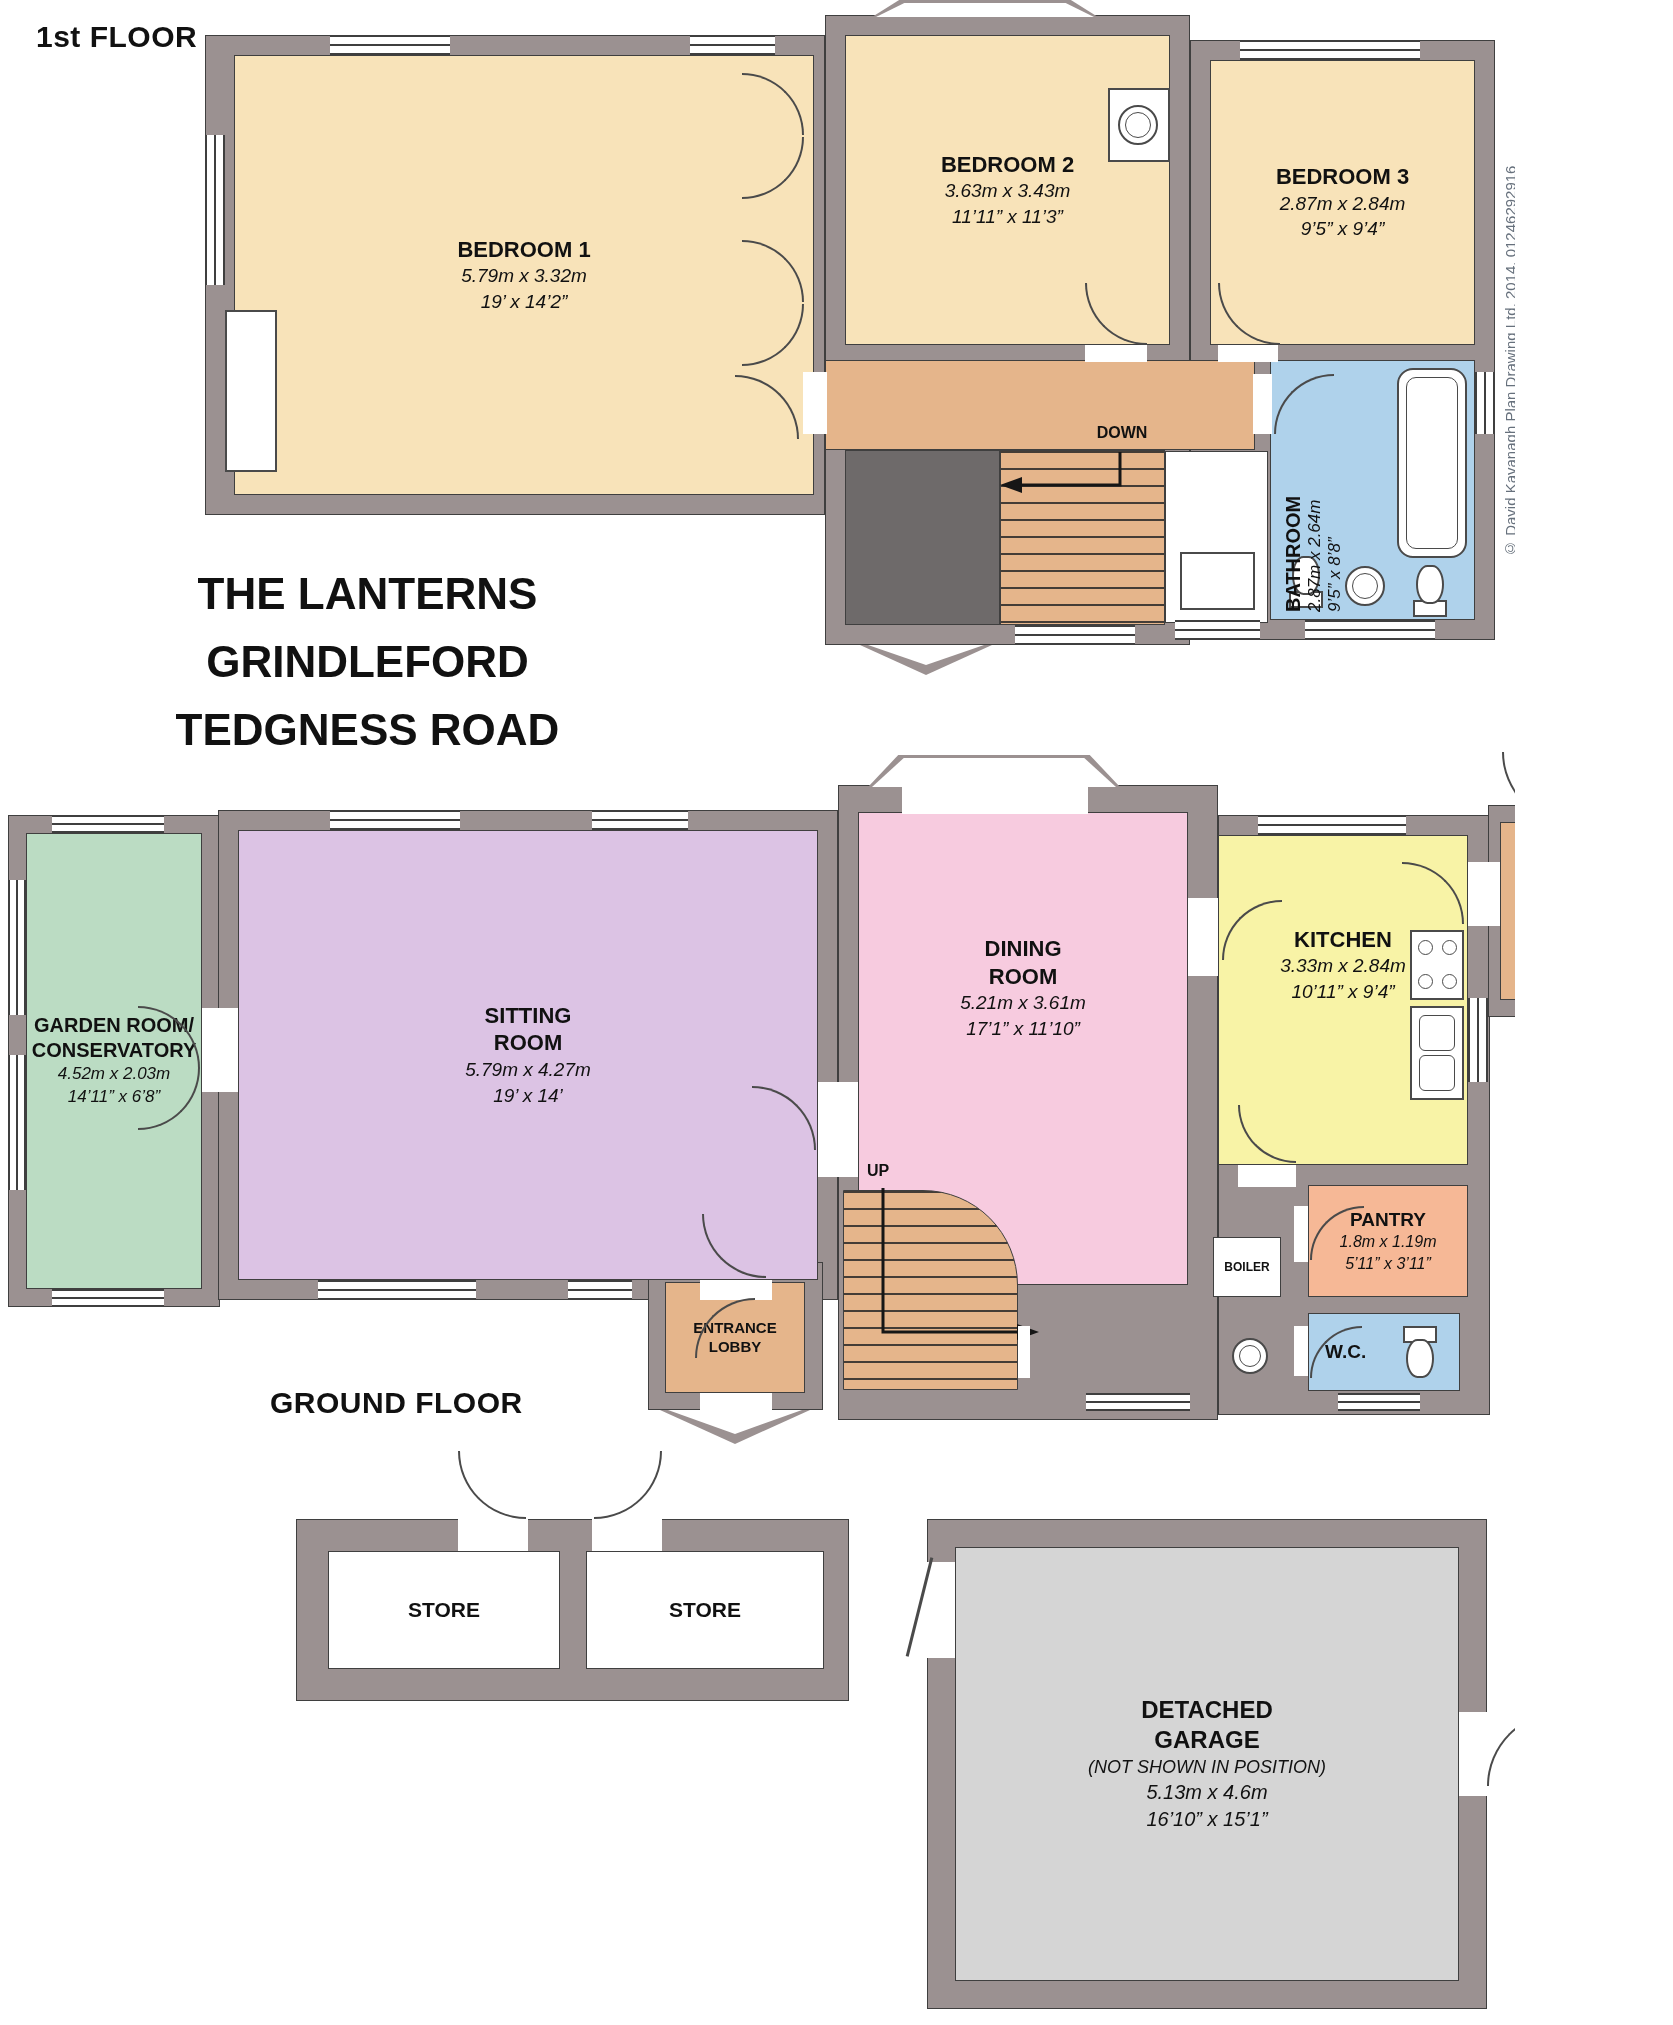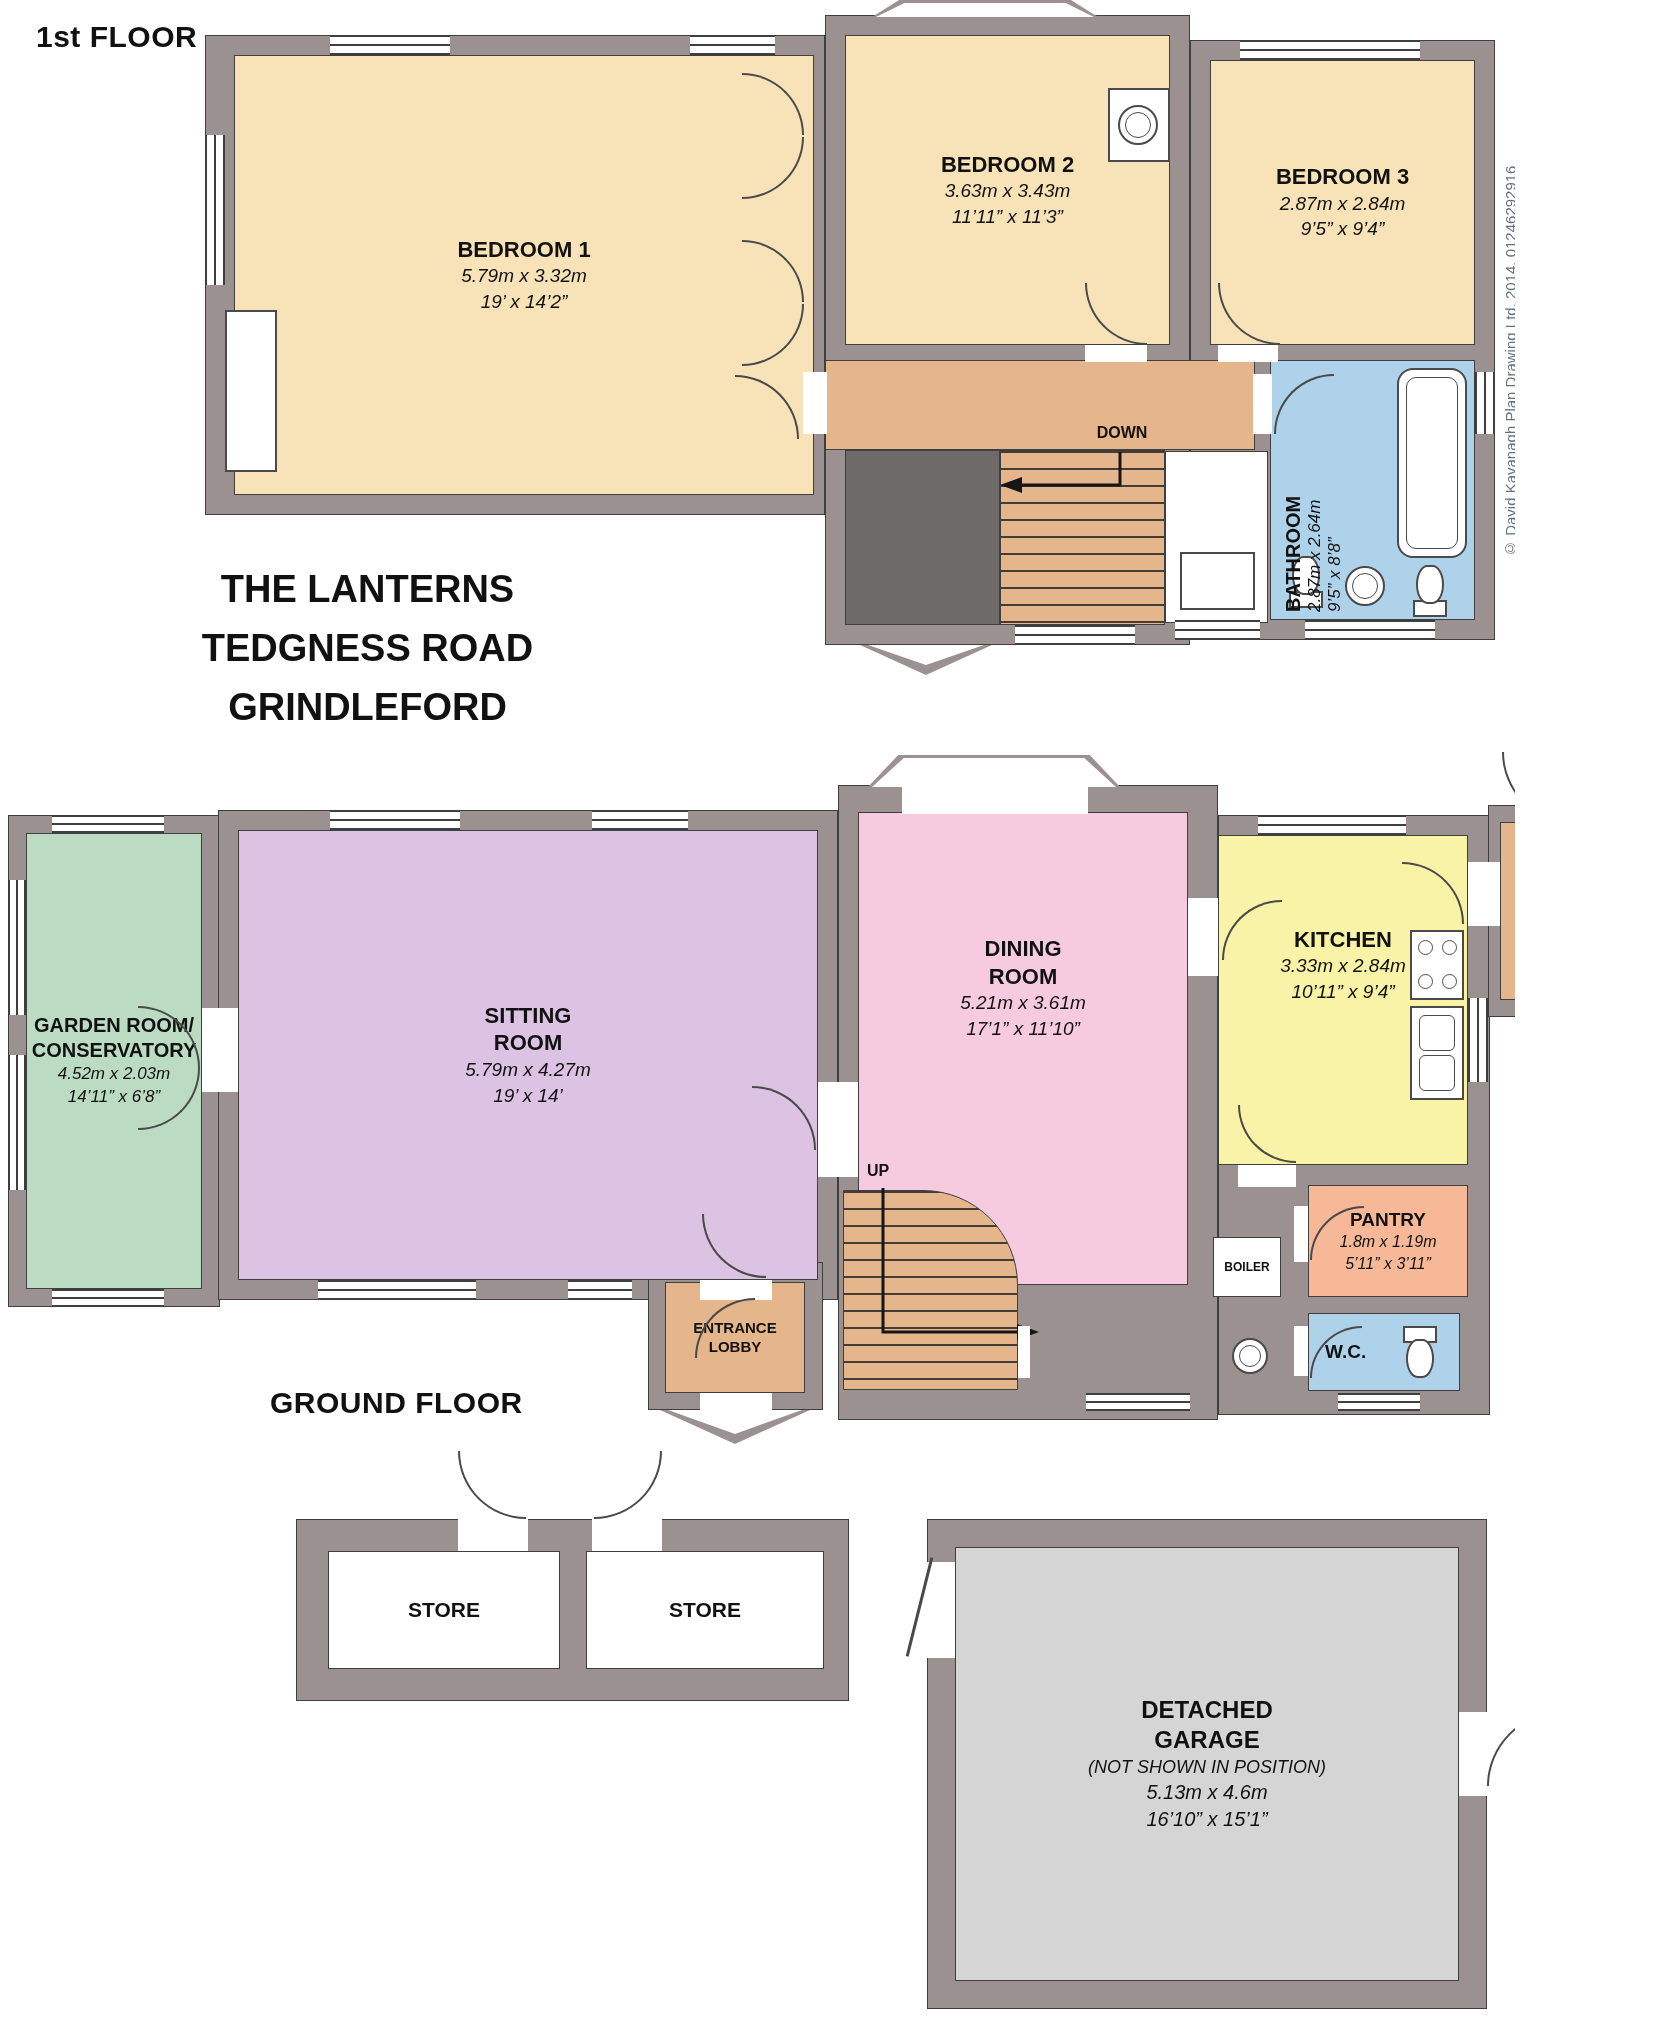--- a/index.html
+++ b/index.html
@@ -133,24 +133,24 @@
 
   <div class="a" style="left:1062px;top:424px;width:120px;text-align:center;font-weight:700;font-size:16px">DOWN</div>
   <svg style="left:980px;top:440px" width="220" height="70">
     <path d="M140,12 V45 H42" fill="none" stroke="#161616" stroke-width="3"></path>
     <polygon points="42,37 42,53 20,45" fill="#161616"></polygon>
   </svg>
   <div class="tri" style="left:860px;top:645px;width:132px;height:30px">
       <i></i>
     </div>
 
-  <div class="a" style="left:175px;top:560px;width:385px;text-align:center;font-weight:700;font-size:38px;line-height:1.55">
+  <div class="a" style="left:175px;top:560px;width:385px;text-align:center;font-weight:700;font-size:44px;line-height:1.55">
     <div>THE LANTERNS</div>
+    <div>GRINDLEFORD</div>
     <div>TEDGNESS ROAD</div>
-    <div>GRINDLEFORD</div>
   </div>
   <div class="a vtext" style="left:1502px;top:12px;height:545px;font-size:15px;color:#66707c">© David Kavanagh Plan Drawing Ltd. 2014. 01246292916</div>
 
   <div class="w" style="left:8px;top:815px;width:212px;height:492px"></div>
   <div class="w" style="left:218px;top:810px;width:620px;height:490px"></div>
   <div class="w" style="left:838px;top:785px;width:380px;height:635px"></div>
   <div class="w" style="left:1218px;top:815px;width:272px;height:600px"></div>
   <div class="w" style="left:1488px;top:805px;width:122px;height:212px"></div>
   <div class="w" style="left:648px;top:1262px;width:175px;height:148px"></div>
   <div class="bay" style="left:868px;top:755px;width:252px;height:32px">

